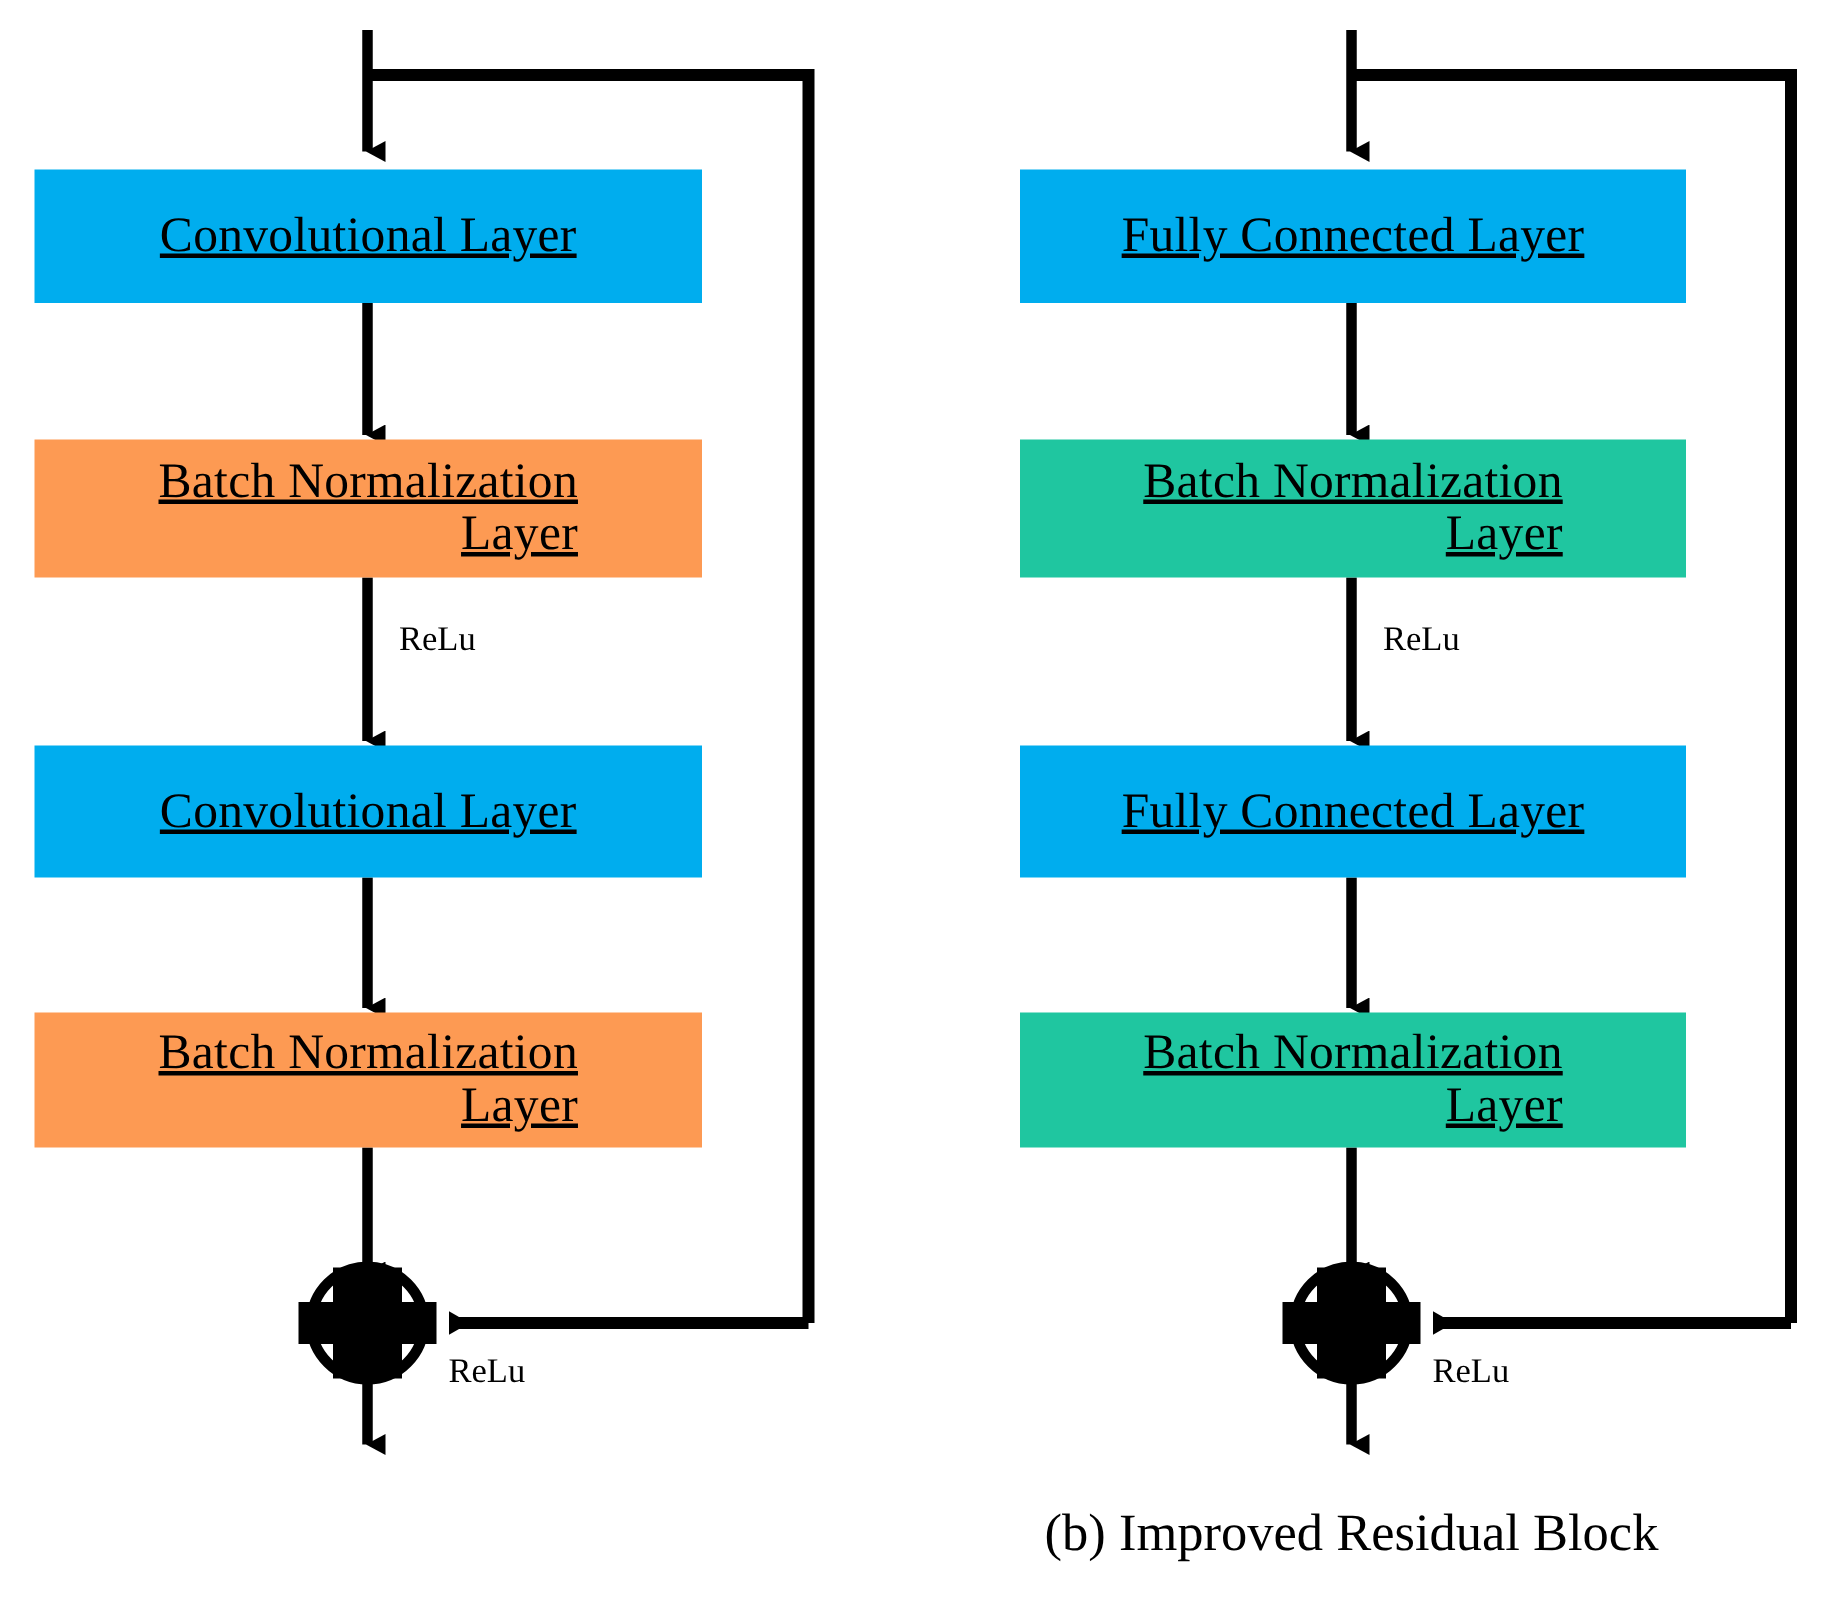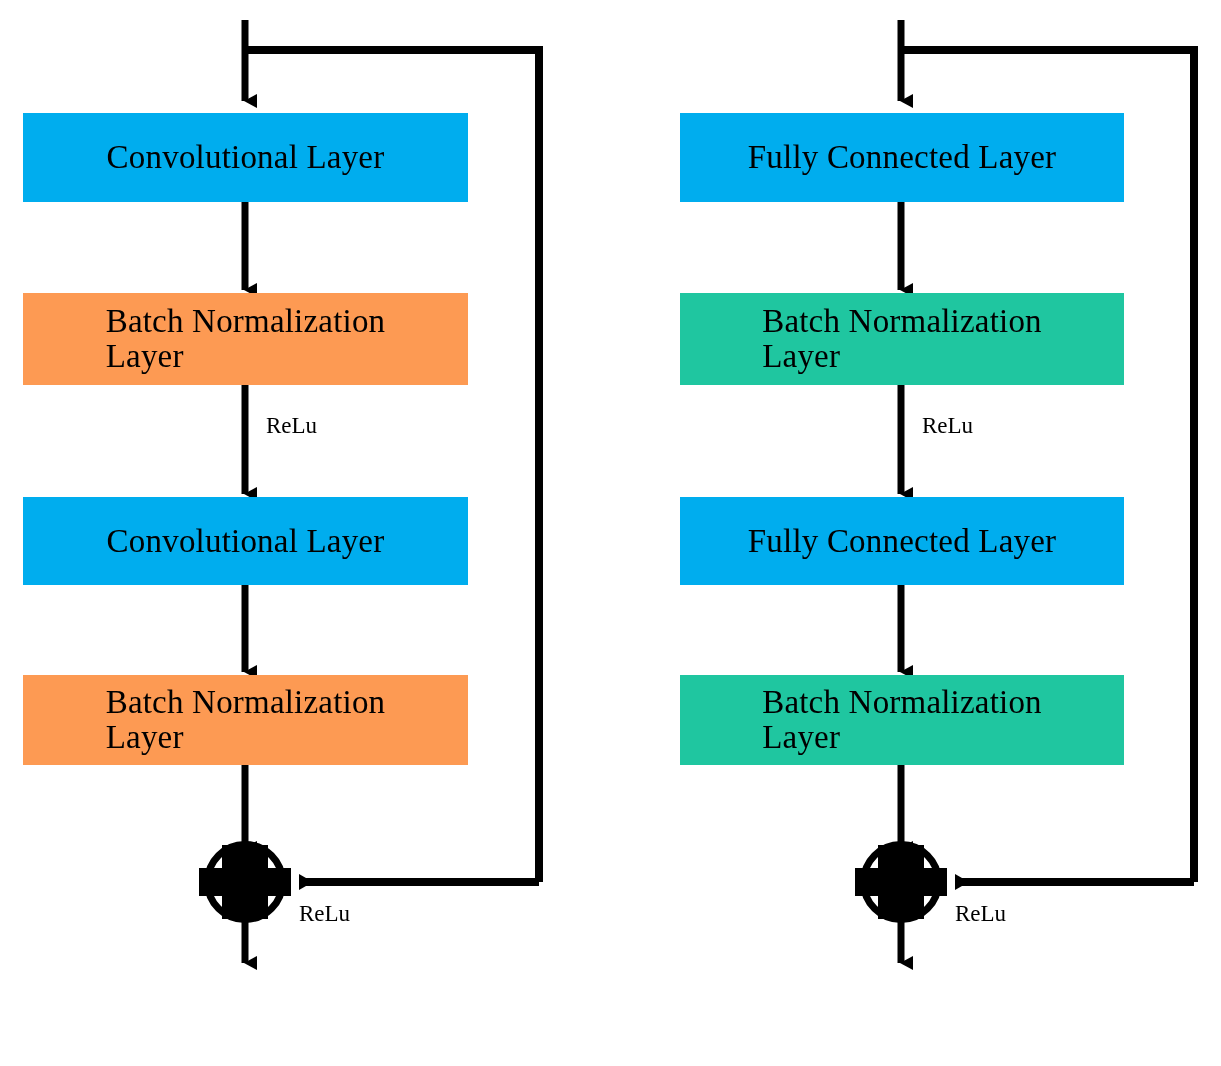--- a/index.html
+++ b/index.html
@@ -28,25 +28,26 @@
     width: 1221px;
     height: 1066px;
     pointer-events: none;
   }
   .block {
     position: absolute;
     box-sizing: border-box;
     display: flex;
     align-items: center;
     justify-content: center;
-    text-align: left;
+    text-align: right;
     line-height: 1.06;
     font-size: 33px;
     letter-spacing: 0.2px;
     white-space: pre-line;
+    text-decoration: underline;
   }
   .label-free {
     position: absolute;
     font-size: 23px;
     line-height: 1;
     white-space: nowrap;
   }
   .caption {
     position: absolute;
     font-size: 35px;
@@ -135,14 +136,15 @@
 
   <div class="block" style="left:680px; top:497px; width:444px; height:88px; background:#00ADEE;">Fully  Connected Layer</div>
 
   <div class="block" style="left:680px; top:675px; width:444px; height:90px; background:#1FC6A0;">Batch Normalization
 Layer</div>
 
   <div class="label-free" style="left:922px; top:414px;">ReLu</div>
 
   <div class="label-free" style="left:955px; top:902px;">ReLu</div>
 
+  <div class="caption" style="left:656px; top:1004px; width:490px;">(b) Improved Residual Block</div>
 
 </div>
 
 </body></html>

